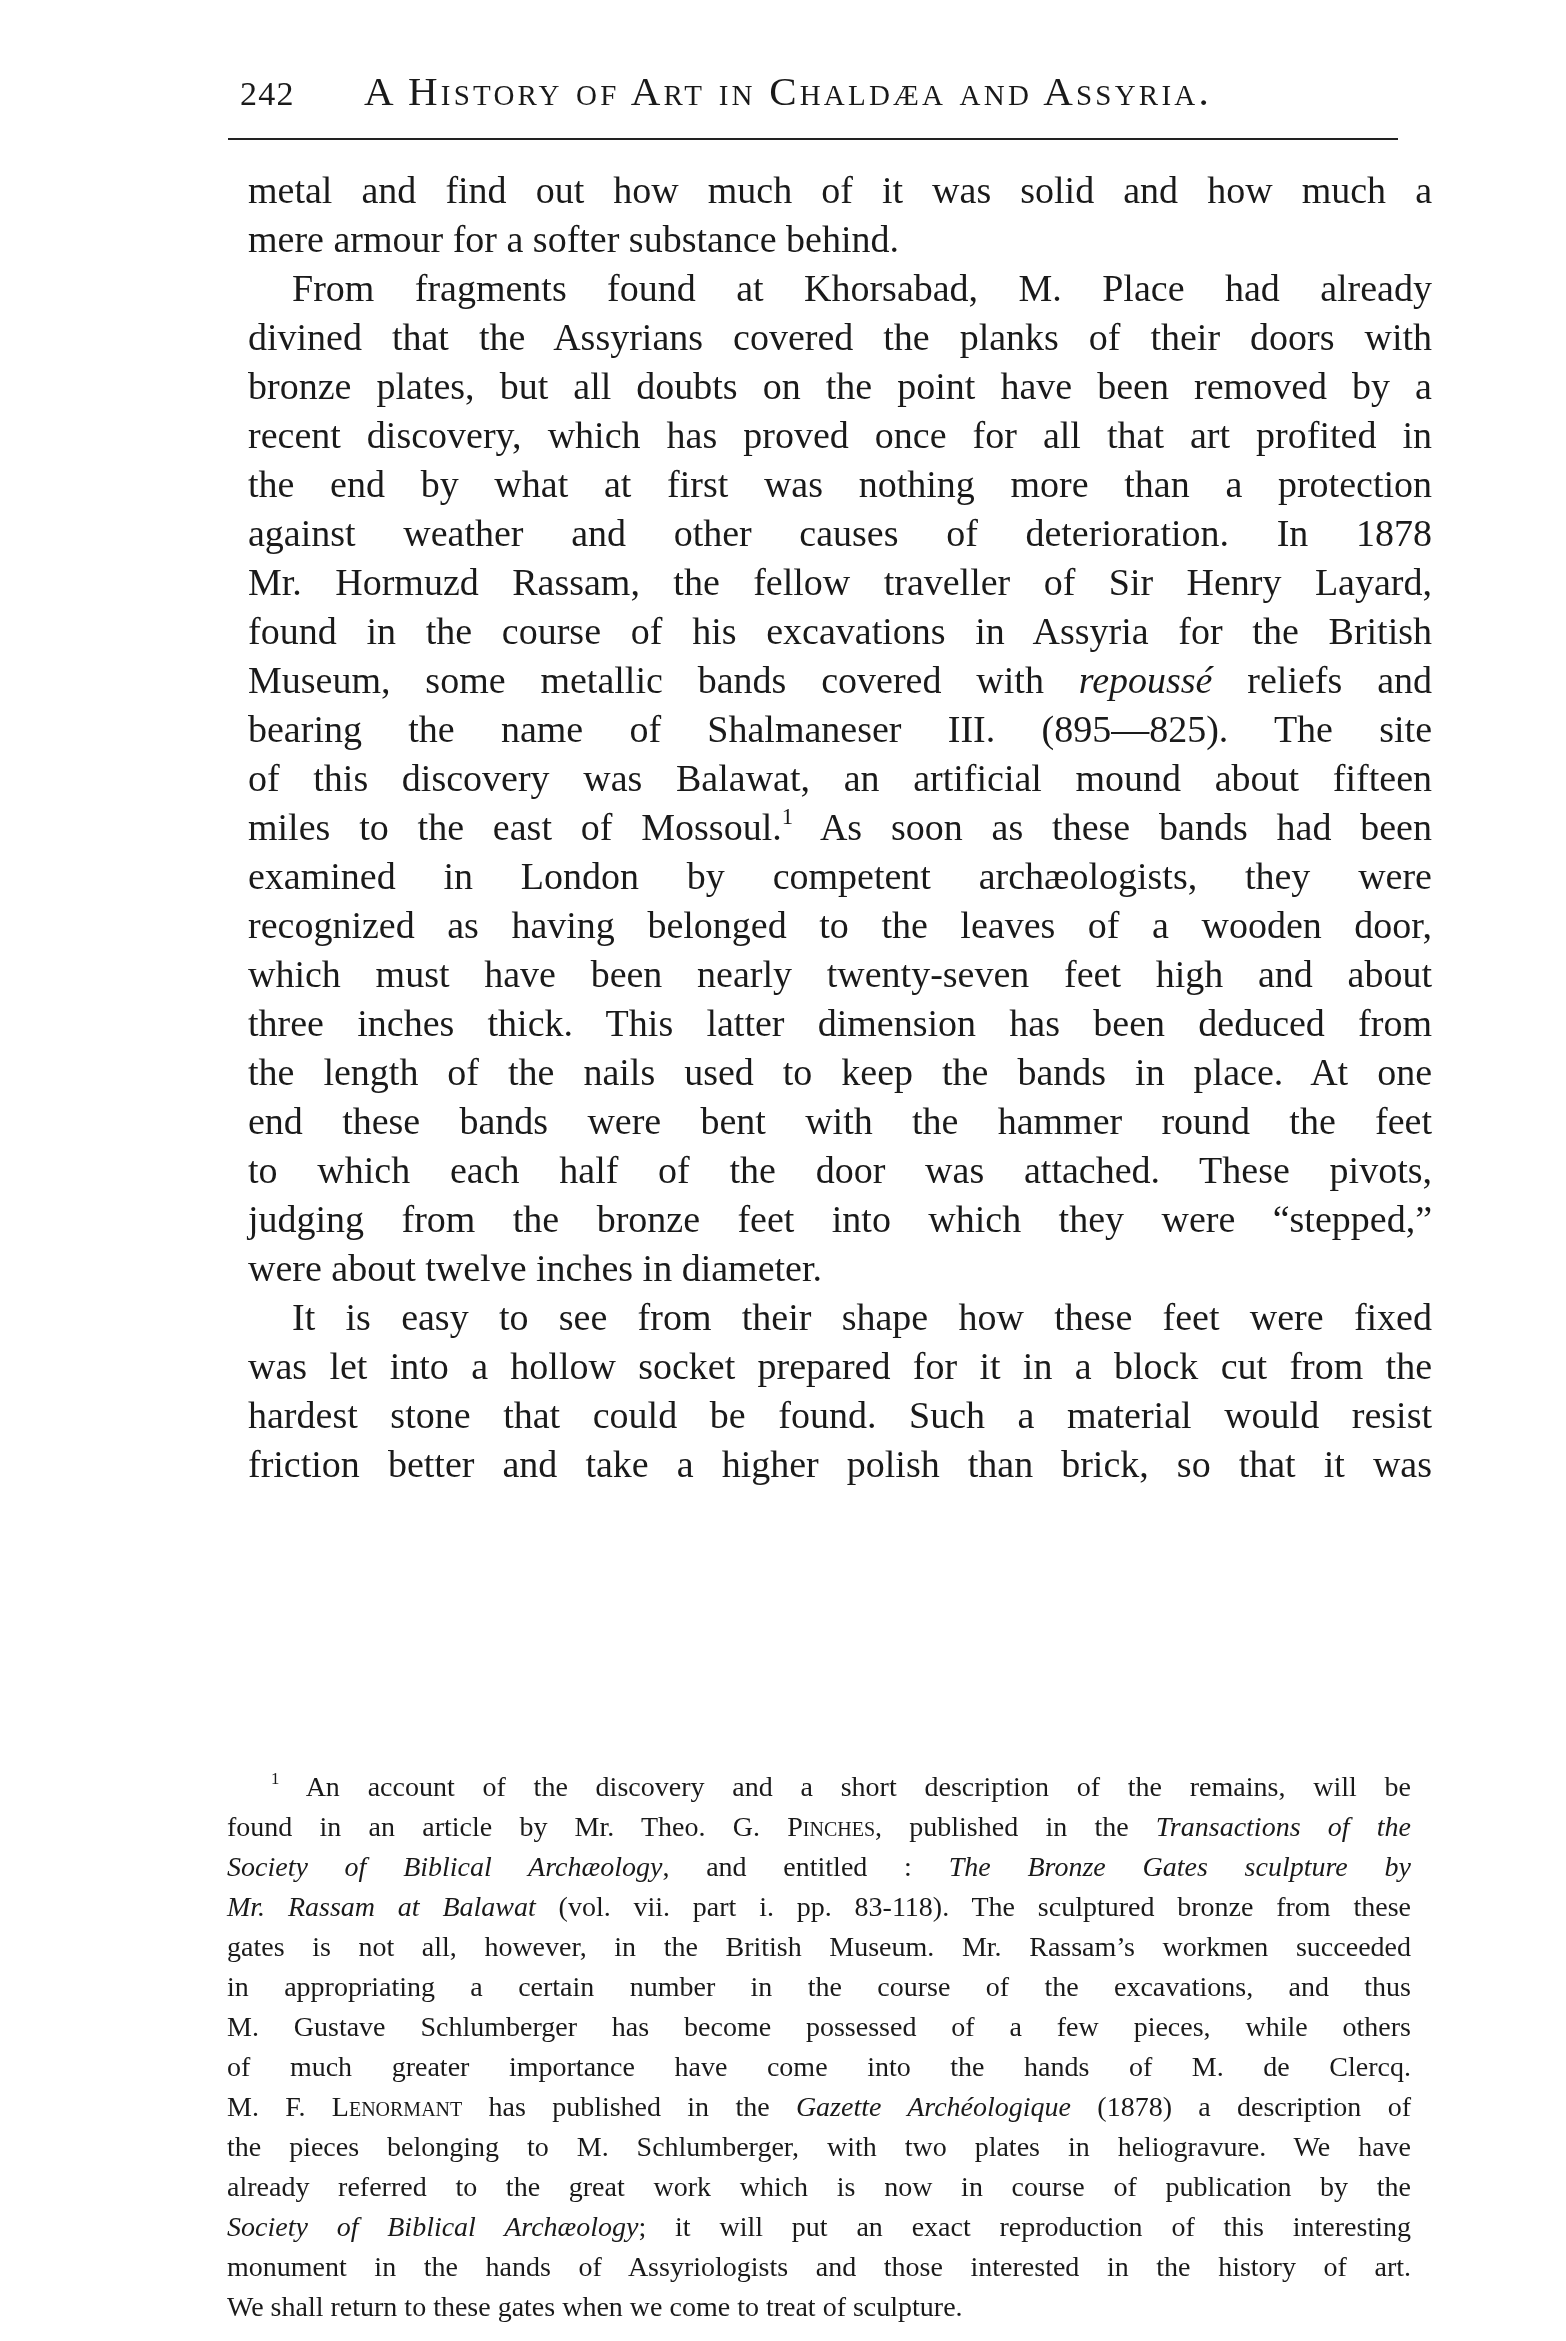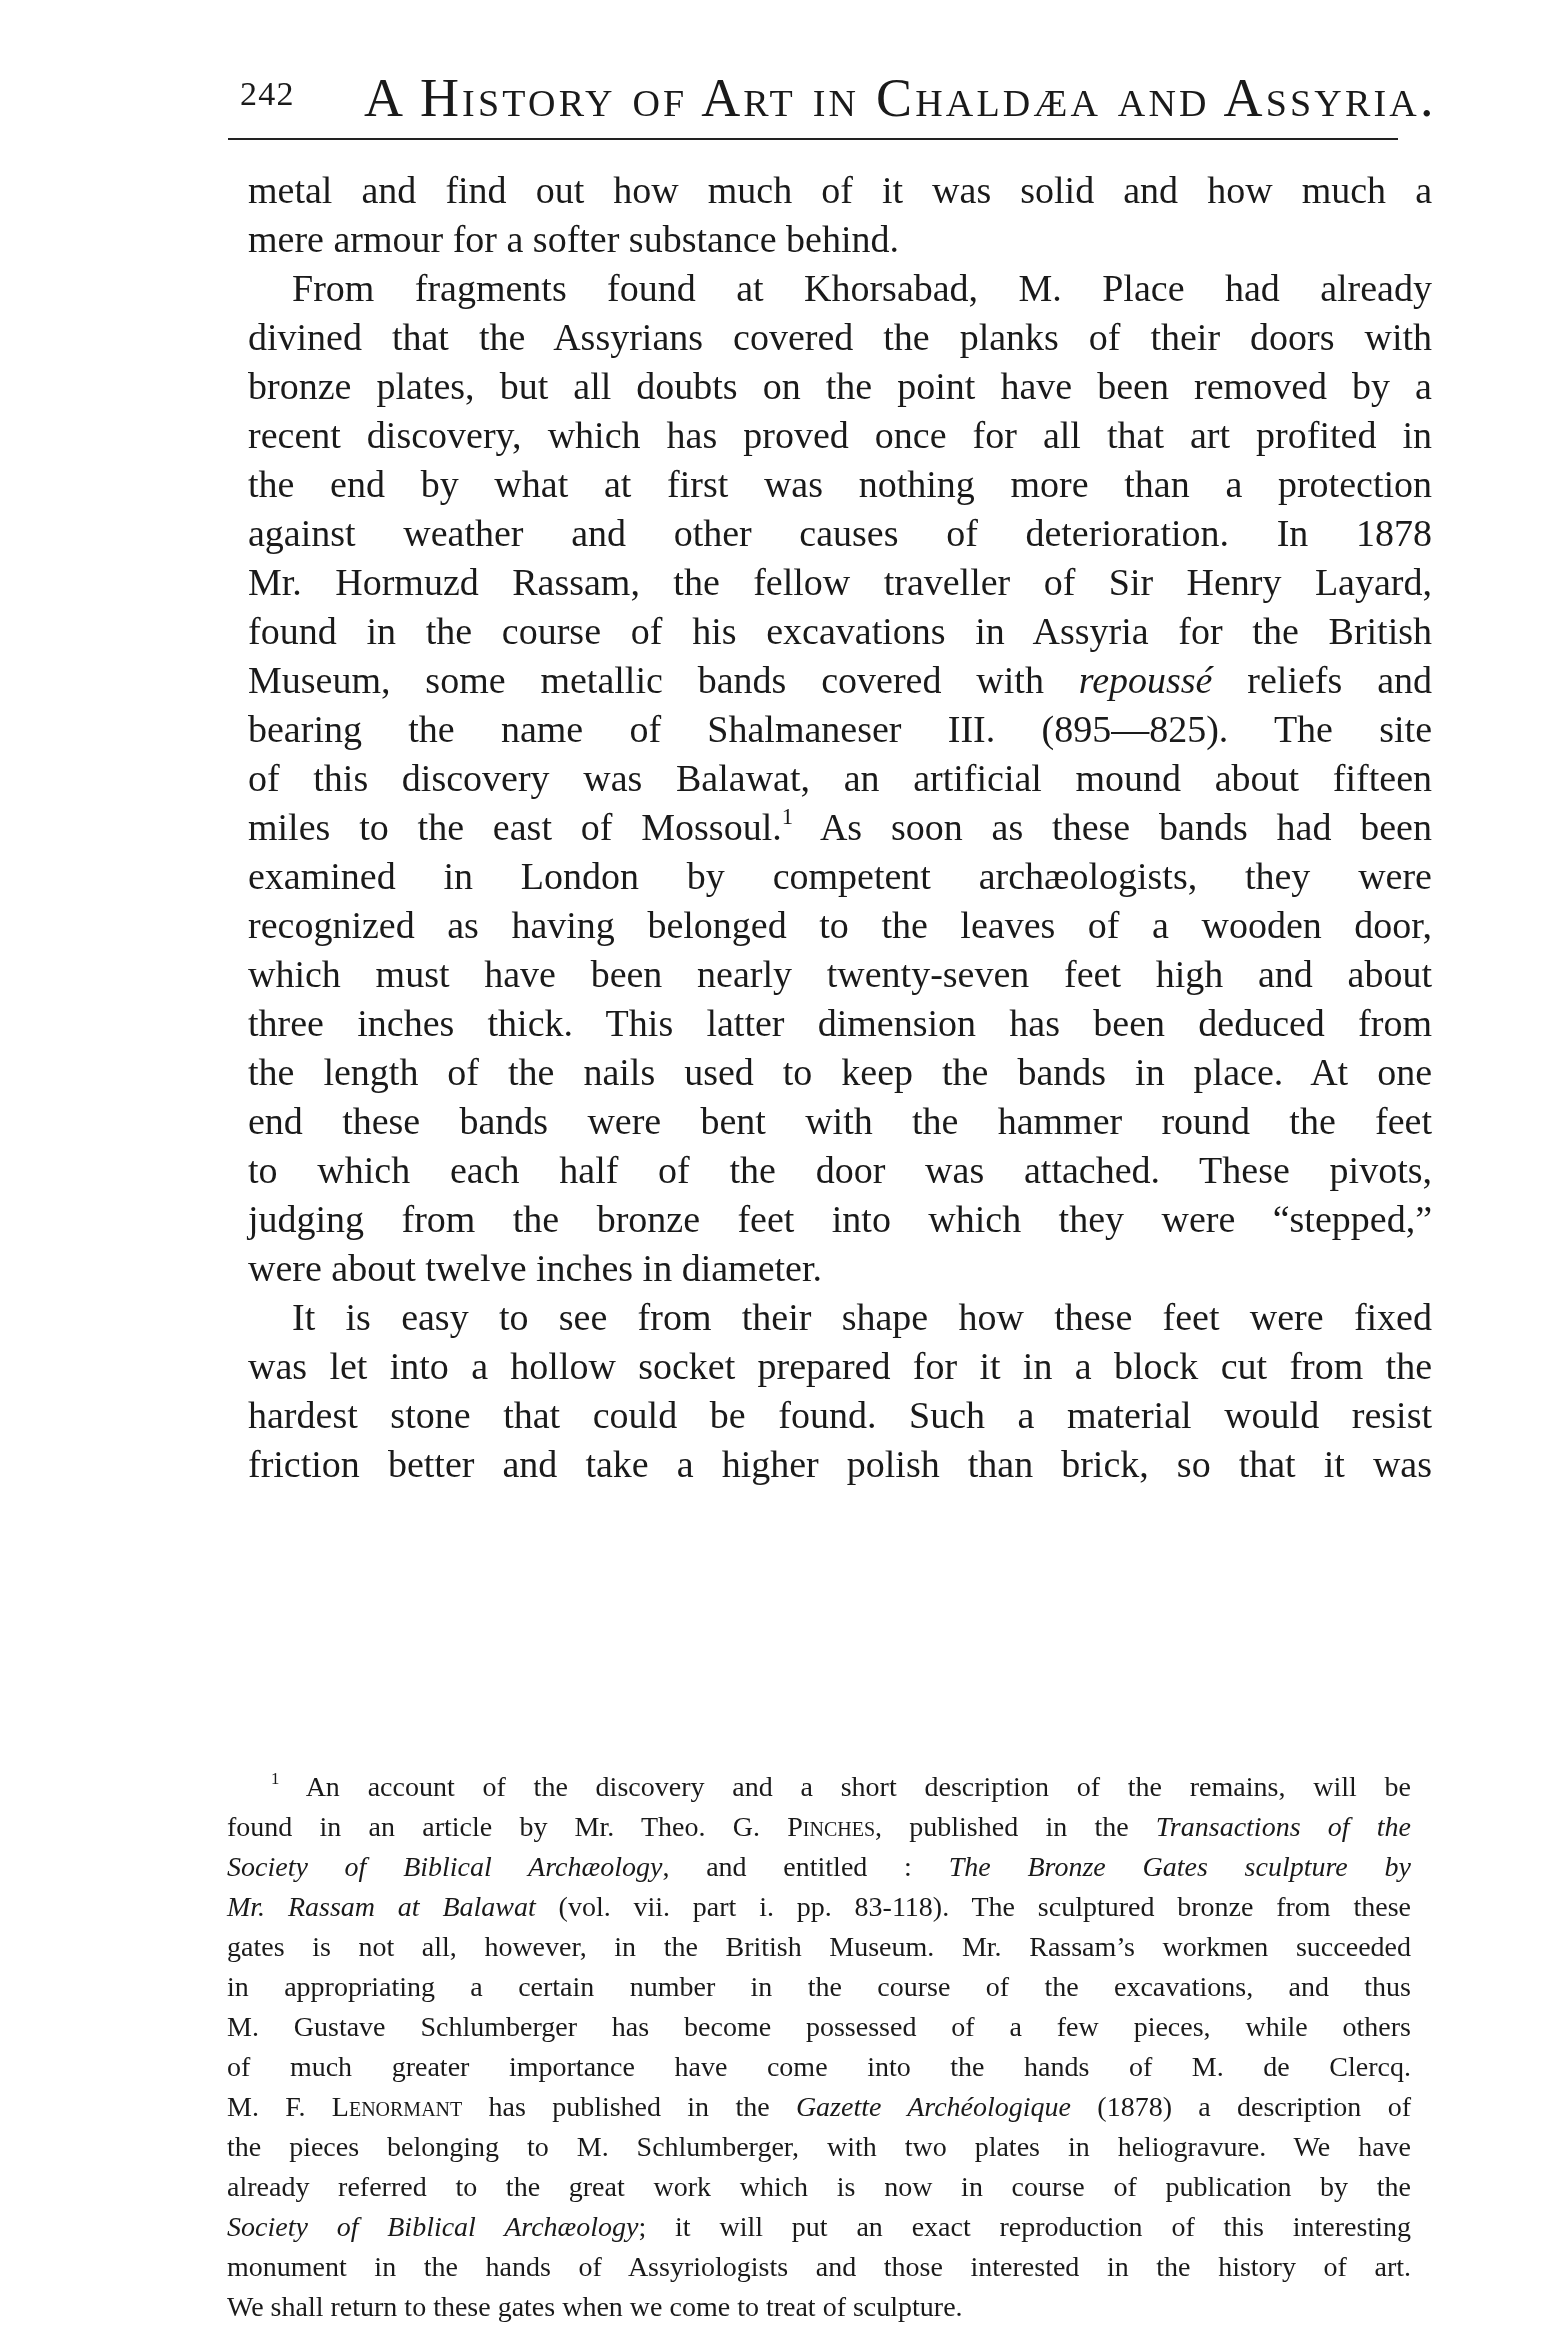--- a/index.html
+++ b/index.html
@@ -1,19 +1,19 @@
 <!DOCTYPE html>
 <html style="font-size:10px"><head>
 <meta charset="utf-8">
 <style>
   html,body{margin:0;padding:0;background:#fff;}
   body{width:1567px;height:2342px;position:relative;overflow:hidden;color:#1a1a1a;font-family:"Liberation Serif","DejaVu Serif",serif;}
   .header{position:absolute;left:228px;top:67px;width:1174px;height:57px;}
   .pagenum{position:absolute;left:12px;top:7.6px;font-size:34px;letter-spacing:1.3px;}
-  .running-title{position:absolute;left:136px;top:0;font-size:54px;font-variant:small-caps;letter-spacing:3.2px;white-space:nowrap;}
+  .running-title{position:absolute;left:136px;top:0;font-size:41px;font-variant:small-caps;letter-spacing:3.2px;white-space:nowrap;}
   .rule{position:absolute;left:228px;top:138px;width:1170px;height:1.9px;background:#222;}
   .body{position:absolute;left:227px;top:166px;width:1184px;font-size:38px;line-height:49px;text-align:justify;margin-left:21px;}
   .line{display:block;text-align:justify;text-align-last:justify;white-space:nowrap;}
   .line.last{text-align-last:left;}
   .footnotes{position:absolute;left:227px;top:1767px;width:1184px;font-size:28px;line-height:40px;}
   .fn .line{text-align-last:justify;}
   .fn .line.last{text-align-last:left;}
   sup{font-size:0.6em;vertical-align:0.7em;line-height:0;}
   i{font-style:italic;}
   .sc{font-variant:small-caps;}

